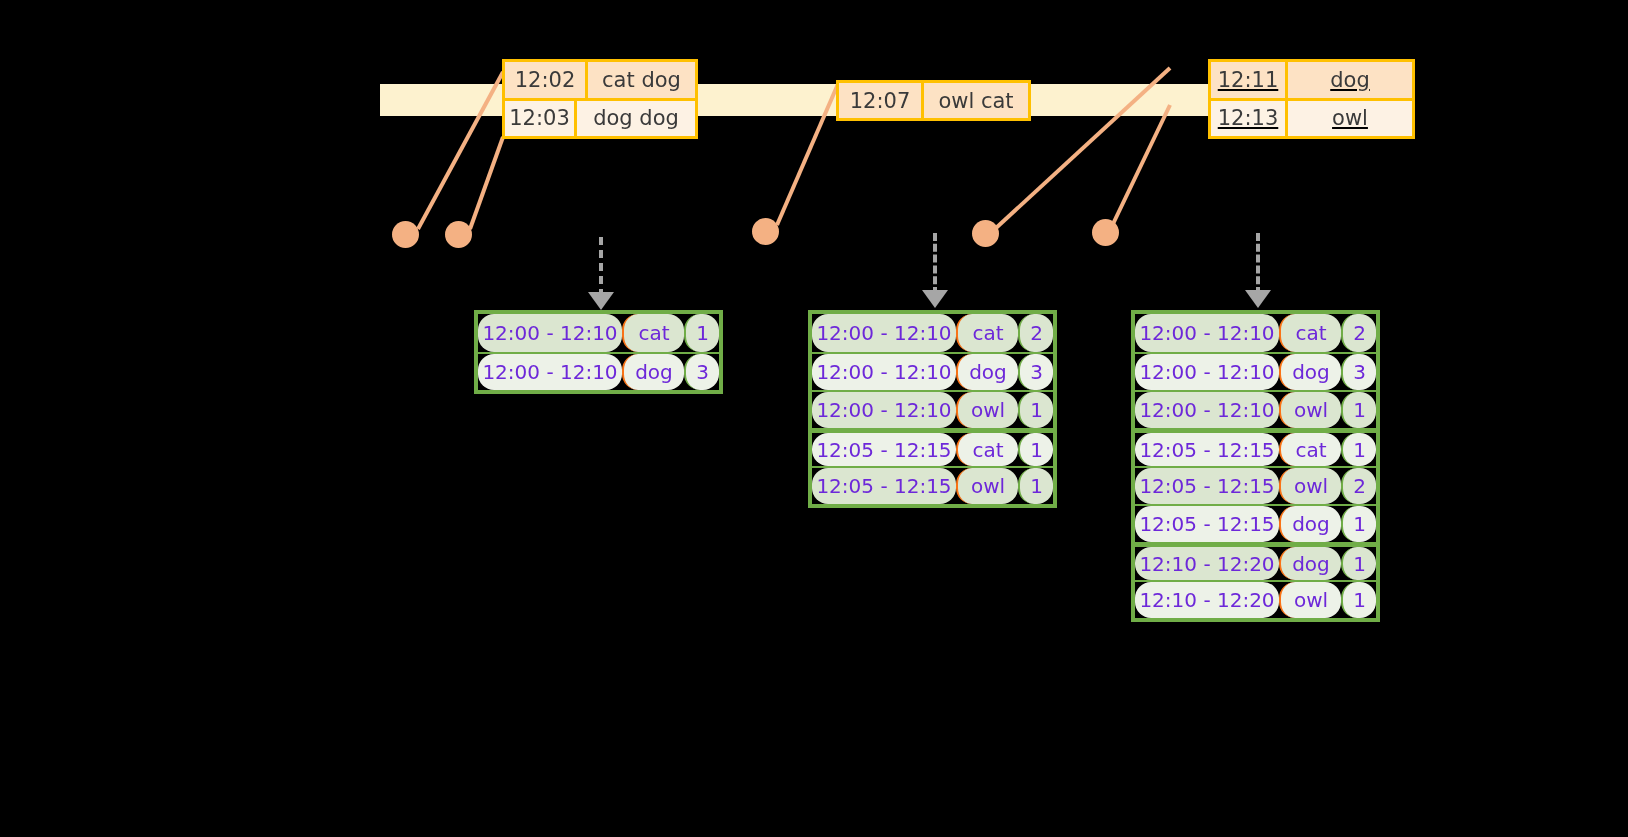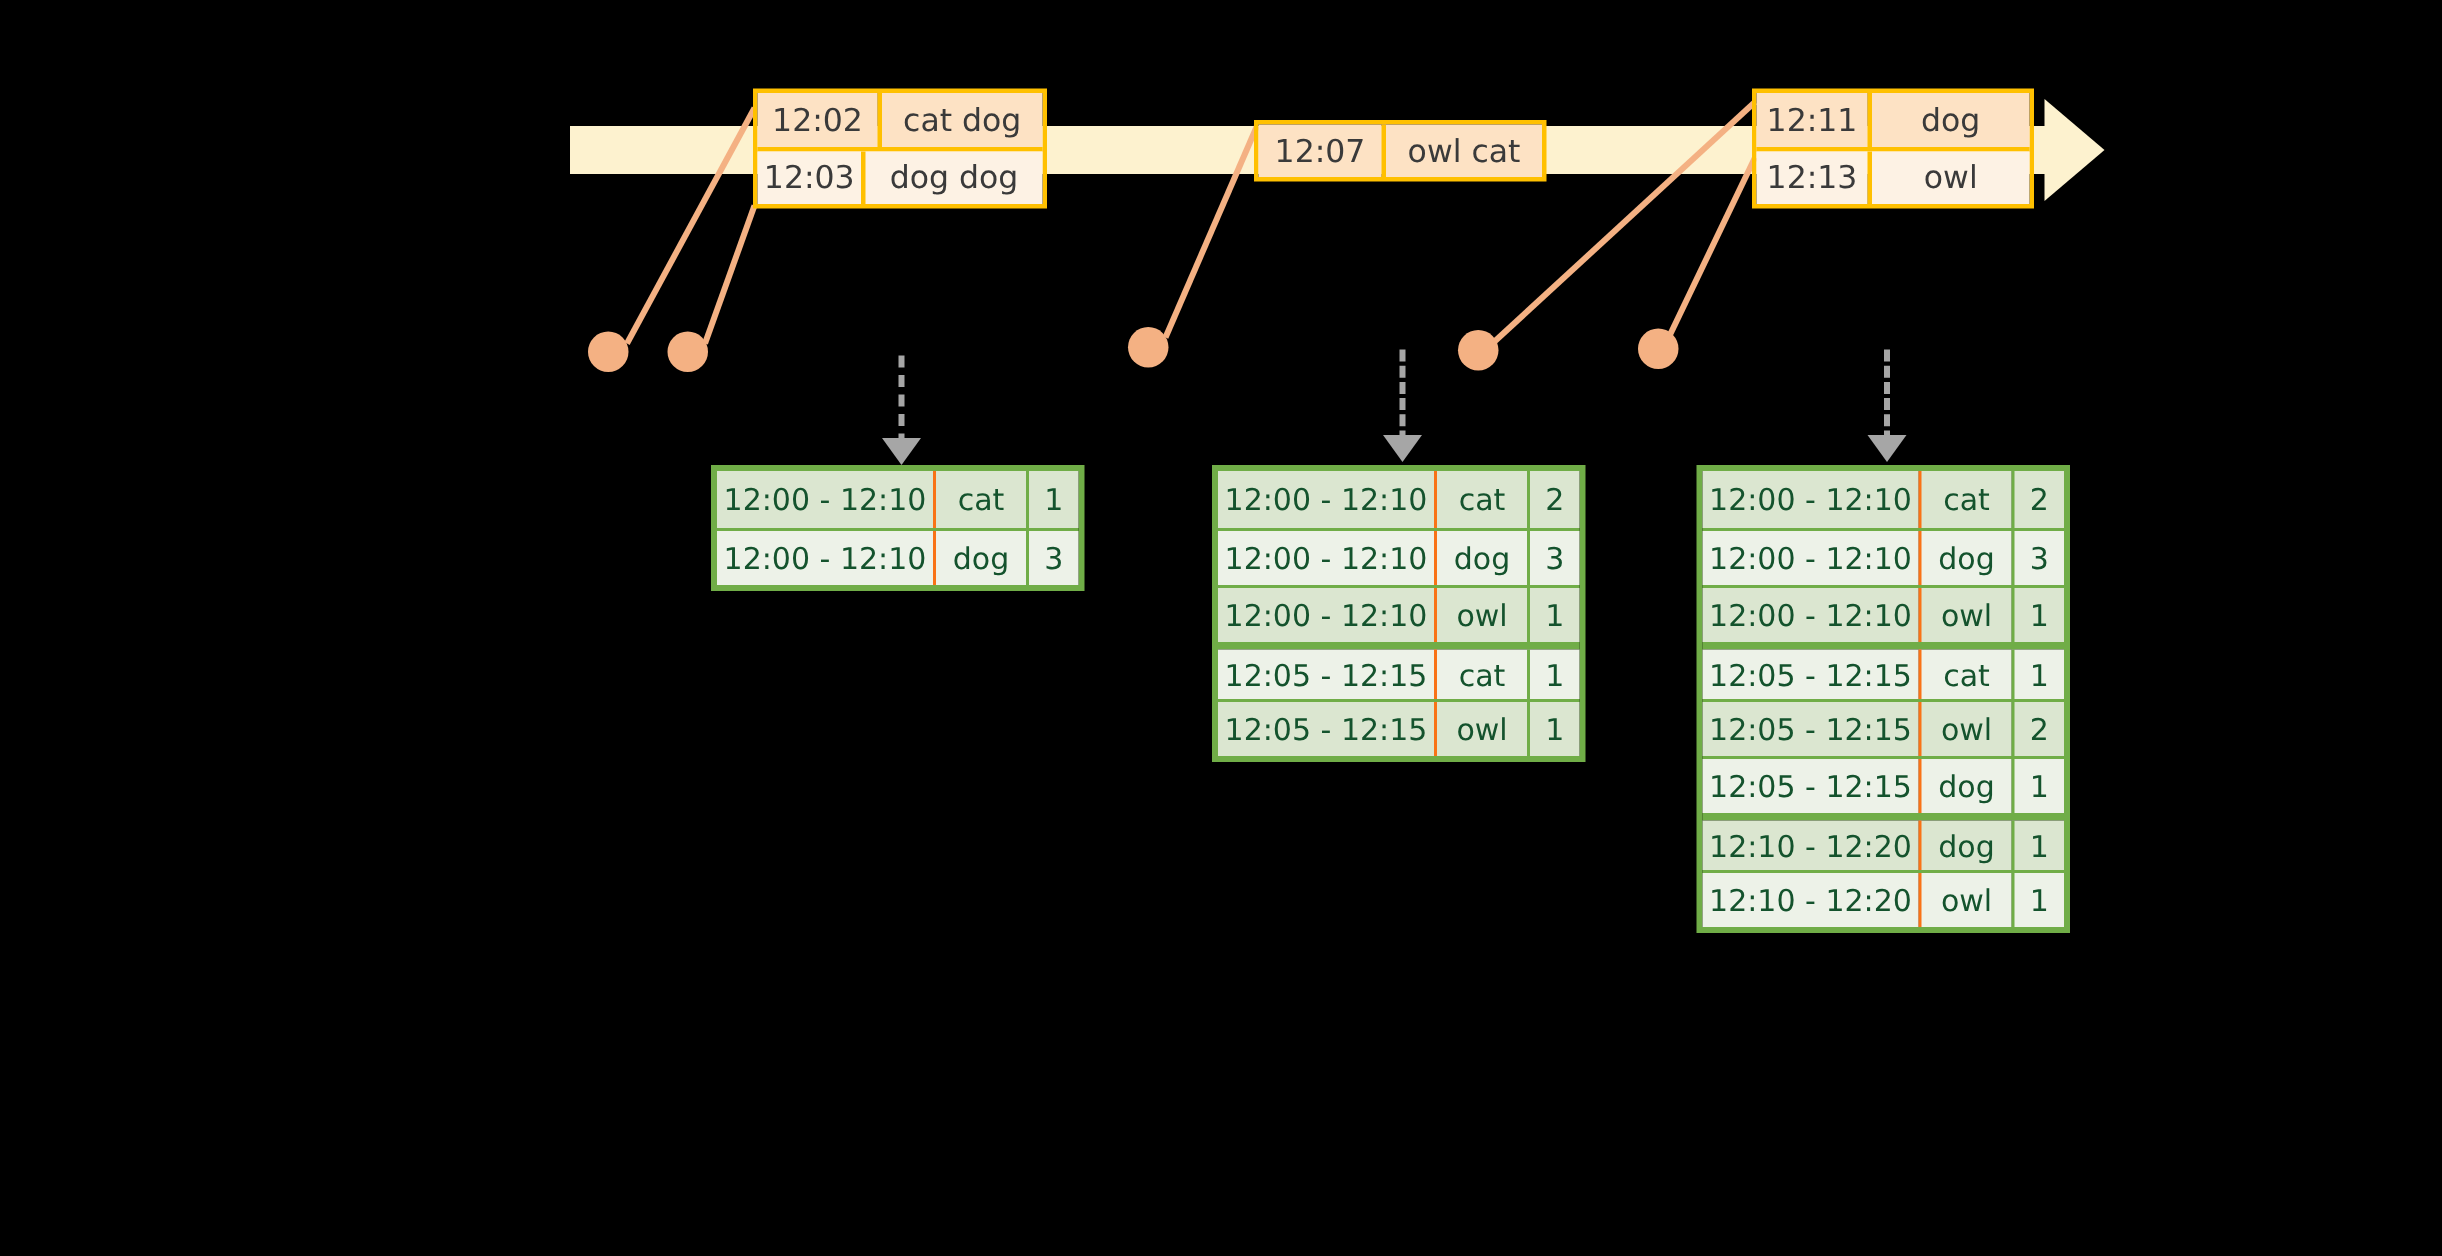--- a/index.html
+++ b/index.html
@@ -33,21 +33,21 @@
   svg.links{position:absolute;left:0;top:0;width:1628px;height:837px;
        pointer-events:none;}
 
   
   .rtable{position:absolute;border:4px solid #70ad47;box-sizing:border-box;
        display:flex;flex-direction:column;}
   .rrow{display:flex;height:38px;box-sizing:border-box;}
   .rrow + .rrow{border-top:2px solid #70ad47;}
   .rrow.grp{border-top-width:5px;}
   .cell{display:flex;align-items:center;justify-content:center;
-       box-sizing:border-box;font-size:20px;color:#14532d;}
+       box-sizing:border-box;font-size:20px;color:#6d28d9;border-radius:16px;}
   .c-win{flex:0 0 auto;}
   .c-key{flex:0 0 auto;border-left:2px solid #f97316;}
   .c-cnt{flex:1 1 auto;border-left:2px solid #70ad47;}
   .odd .cell{background:#dbe6d0;}
   .even .cell{background:#edf2e8;}
 
   
   .darrow-line{position:absolute;width:0;border-left:4px dashed #a6a6a6;}
   .darrow-head{position:absolute;width:0;height:0;
       border-left:13px solid transparent;border-right:13px solid transparent;
@@ -80,21 +80,21 @@
     </div>
   </div>
 
   <div class="evt" style="left:836px;top:80px;width:195px;height:41px;">
     <div class="evt-row shade-a">
       <span class="evt-time" style="width:82px">12:07</span>
       <span class="evt-words">owl cat</span>
     </div>
   </div>
 
-  <div class="evt" style="left:1168px;top:59px;width:188px;height:80px;">
+  <div class="evt" style="left:1208px;top:59px;width:207px;height:80px;text-decoration:underline;">
     <div class="evt-row shade-a">
       <span class="evt-time" style="width:74px">12:11</span>
       <span class="evt-words">dog</span>
     </div>
     <div class="evt-row shade-b">
       <span class="evt-time" style="width:74px">12:13</span>
       <span class="evt-words">owl</span>
     </div>
   </div>
 

